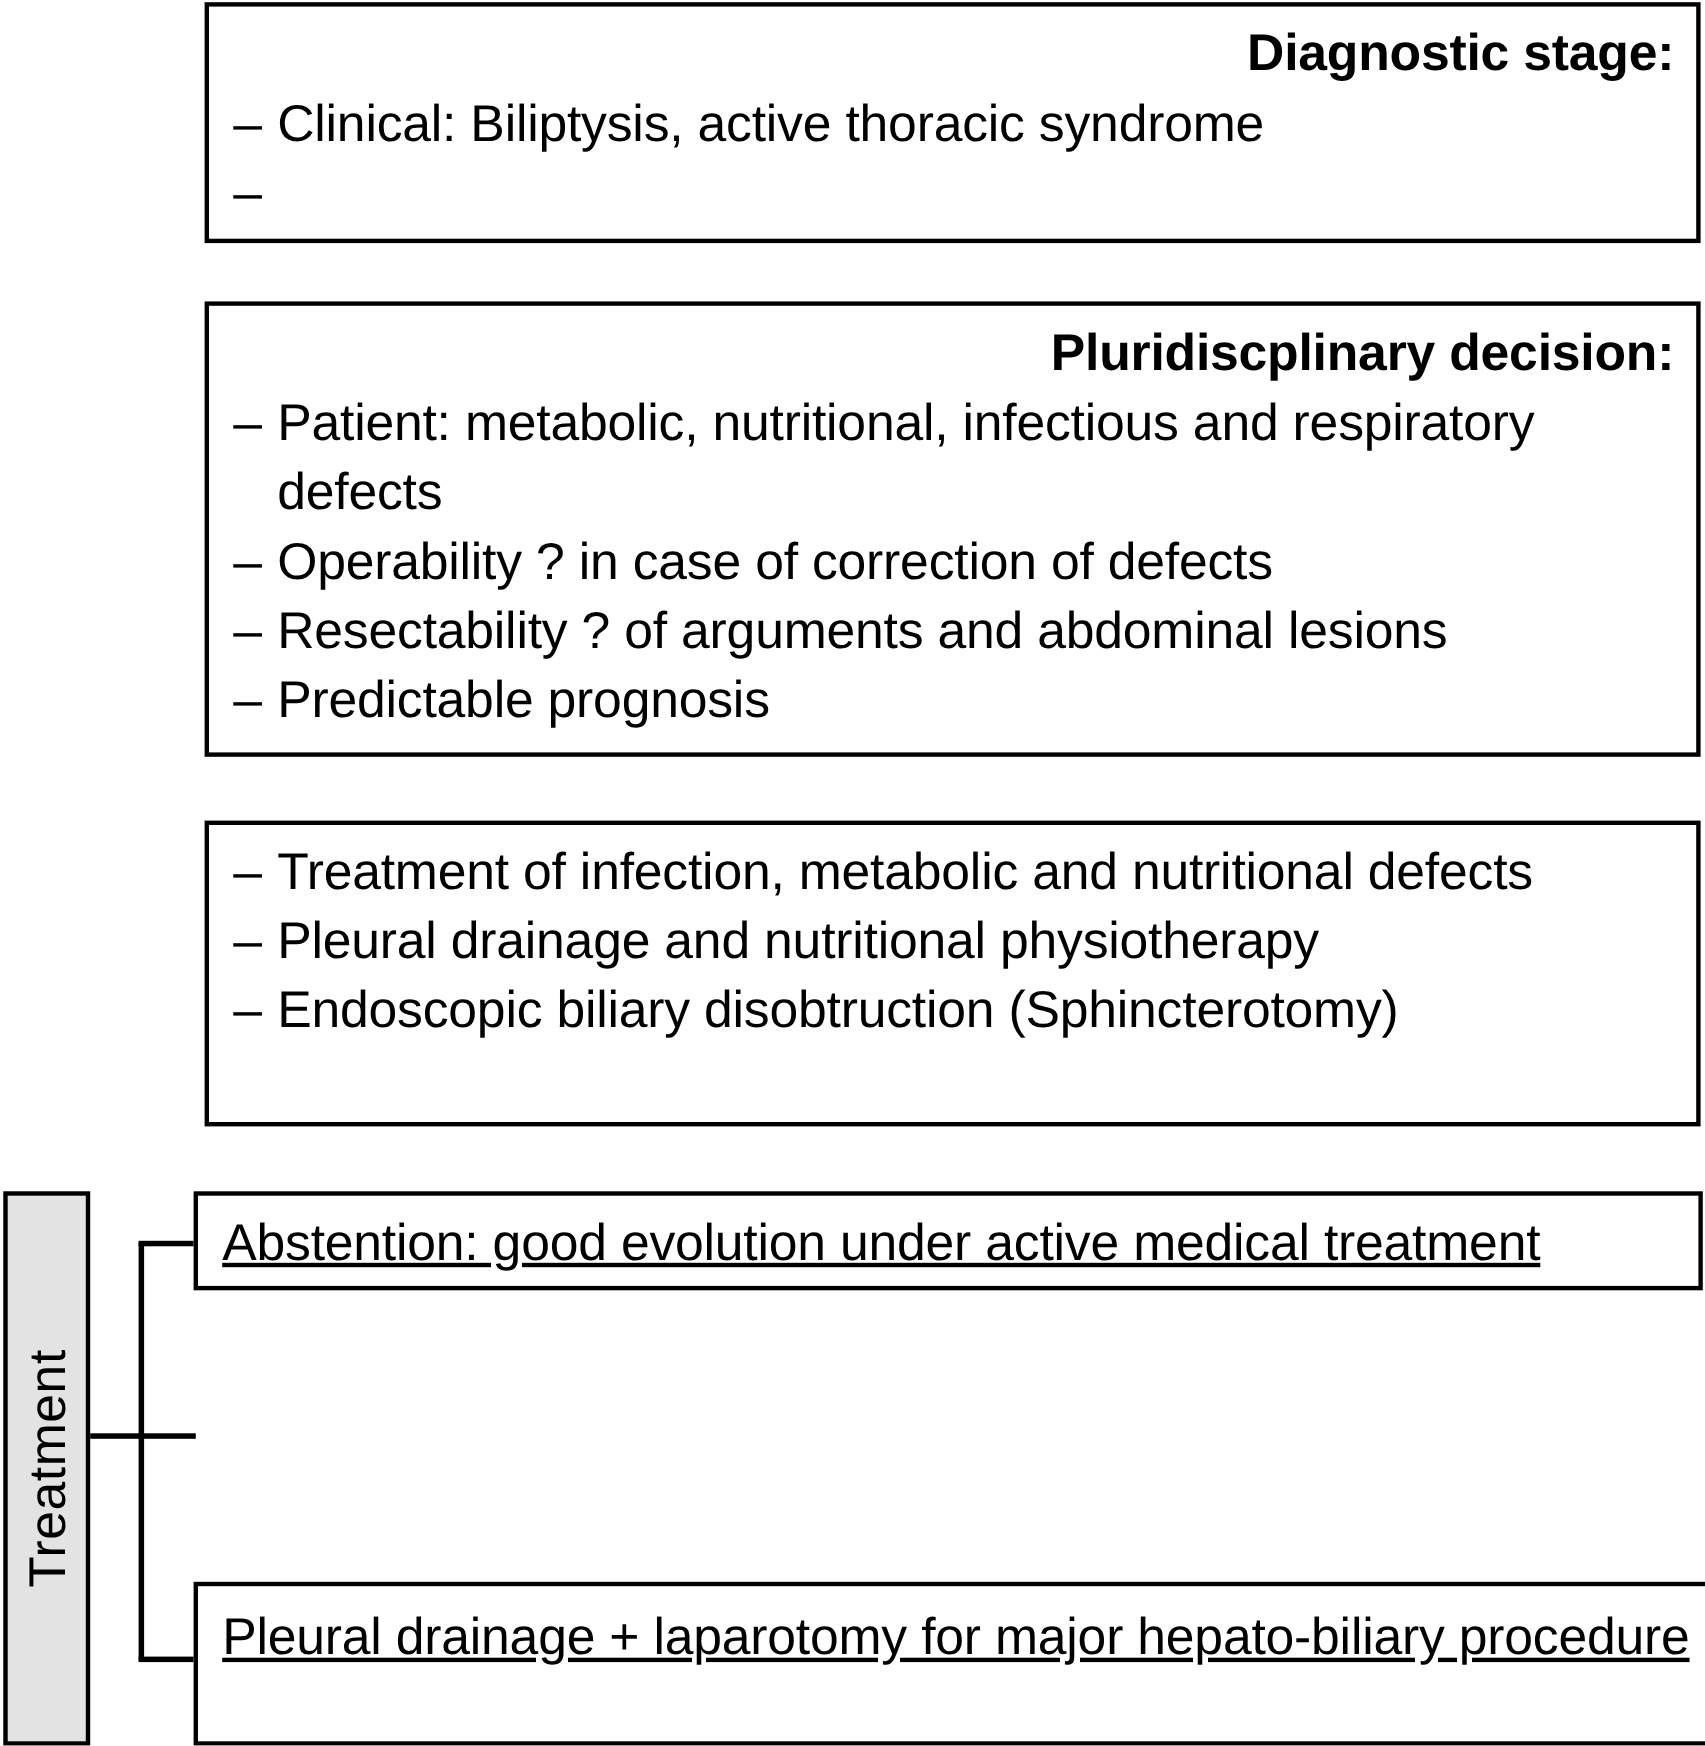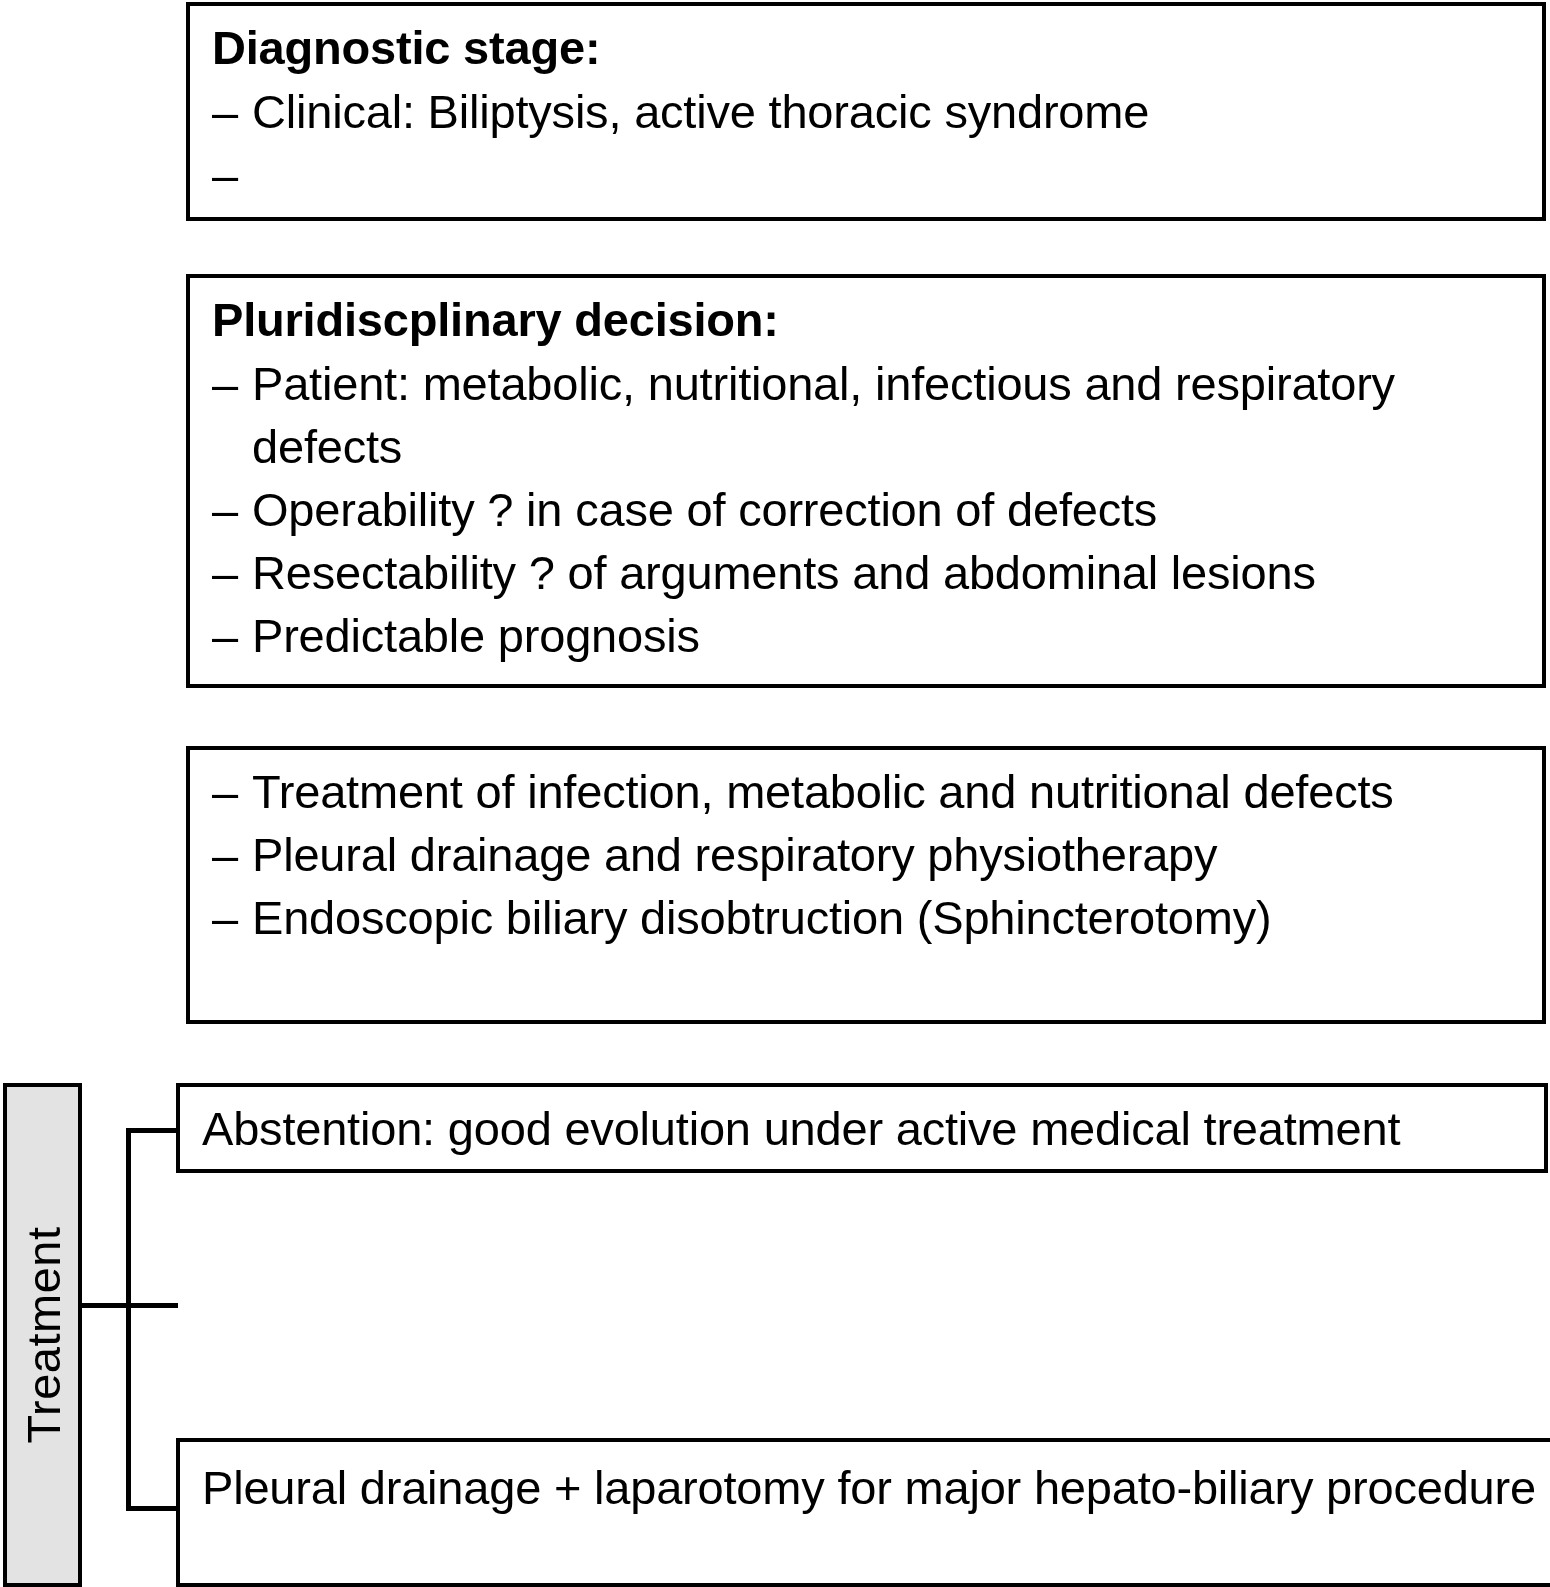--- a/index.html
+++ b/index.html
@@ -28,37 +28,39 @@
   }
   .box-inner {
     padding: 10px 20px 10px 22px;
   }
   .box-title {
     font-weight: bold;
     font-size: 47px;
     line-height: 64px;
     letter-spacing: -0.2px;
     white-space: nowrap;
+    text-align: right;
   }
   .bullet-line {
     position: relative;
     font-size: 47px;
     line-height: 63px;
     padding-left: 40px;
     letter-spacing: -0.2px;
   }
   .bullet-line .dash {
     position: absolute;
     left: 0;
     top: 0;
   }
   .plain-line {
     font-size: 47px;
     line-height: 68px;
     letter-spacing: -0.2px;
+    text-decoration: underline;
   }
 
   
   #box-diagnostic      { left: 186px; top: 2px;    width: 1360px; height: 219px; }
   #box-pluridisc       { left: 186px; top: 274px;  width: 1360px; height: 414px; }
   #box-pretherapeutic  { left: 186px; top: 746px;  width: 1360px; height: 278px; }
 
   #box-abstention      { left: 176px; top: 1083px; width: 1372px; height: 90px;  }
   #box-medical         { left: 176px; top: 1230px; width: 1372px; height: 151px; }
   #box-pleural         { left: 176px; top: 1438px; width: 1424px; height: 149px; }
@@ -141,21 +143,21 @@
   </div>
 
   <div class="flow-box" id="box-pretherapeutic">
     <div class="box-inner">
       <div class="bullet-line">
         <span class="dash">–</span>
         <span>Treatment of infection, metabolic and nutritional defects</span>
       </div>
       <div class="bullet-line">
         <span class="dash">–</span>
-        <span>Pleural drainage and respiratory physiotherapy</span>
+        <span>Pleural drainage and nutritional physiotherapy</span>
       </div>
       <div class="bullet-line">
         <span class="dash">–</span>
         <span>Endoscopic biliary disobtruction (Sphincterotomy)</span>
       </div>
     </div>
   </div>
 
   <div id="treatment-label">
     <span class="vtext">Treatment</span>

